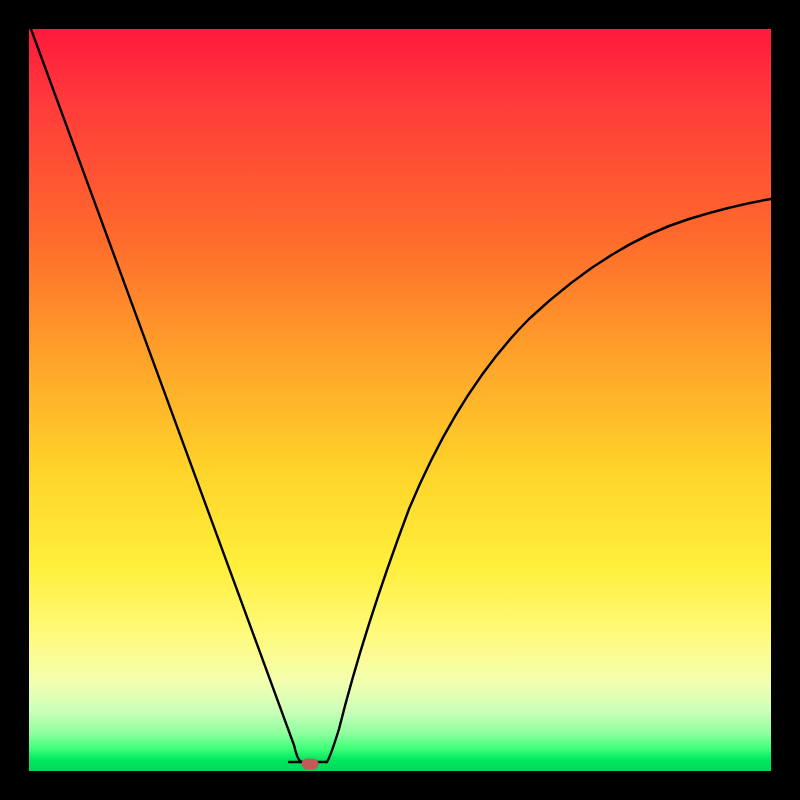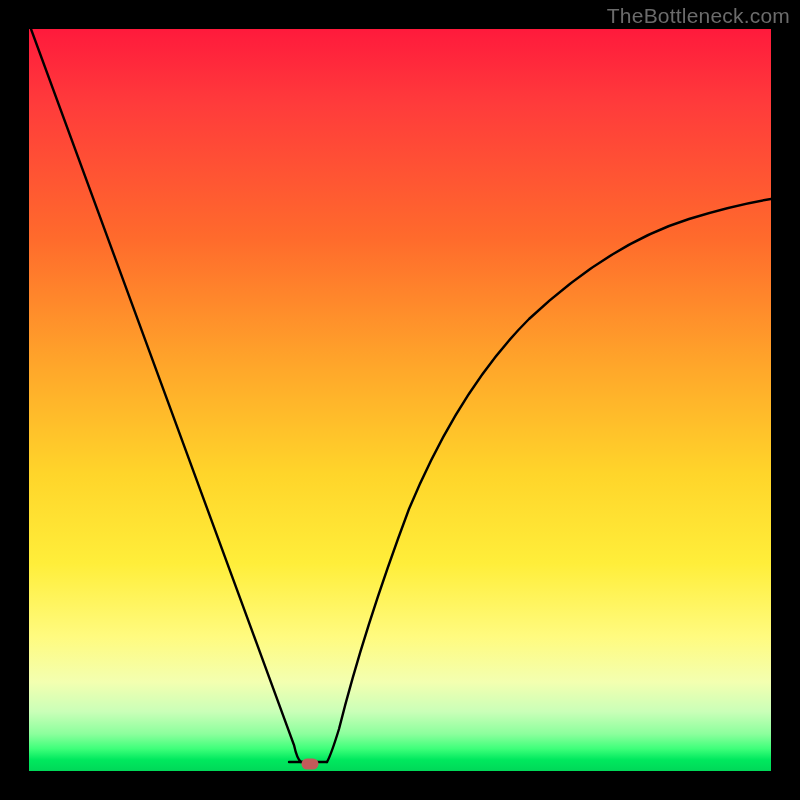--- a/index.html
+++ b/index.html
@@ -77,14 +77,13 @@
                Q 302 726 310 700
                Q 335 600 380 480
                Q 430 360 500 290
                Q 580 215 660 190
                Q 705 176 742 170" fill="none" stroke="#000" stroke-width="2.4" stroke-linecap="round"></path>
     </svg>
 
     <div class="marker" style="left:281px; top:735px;"></div>
   </div>
 
-  <div class="watermark">TheBottleneck.com</div>
 </div>
 
 </body></html>

